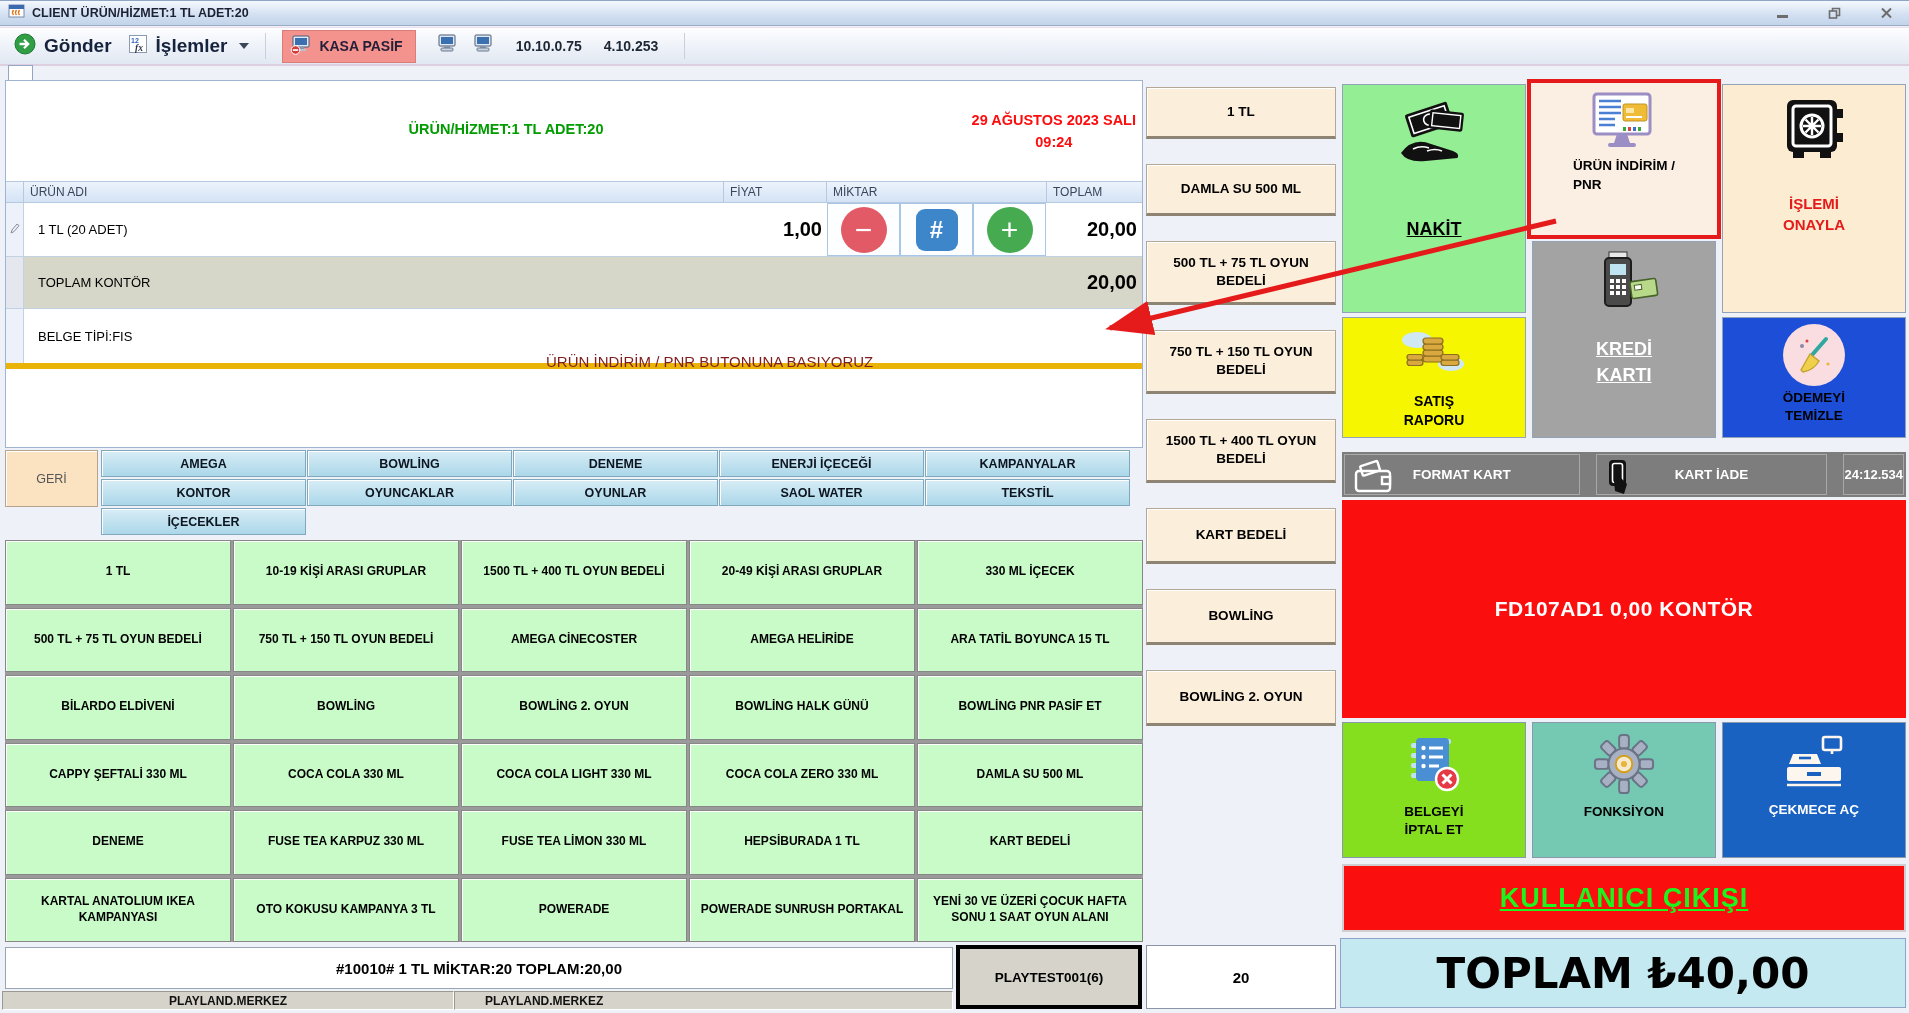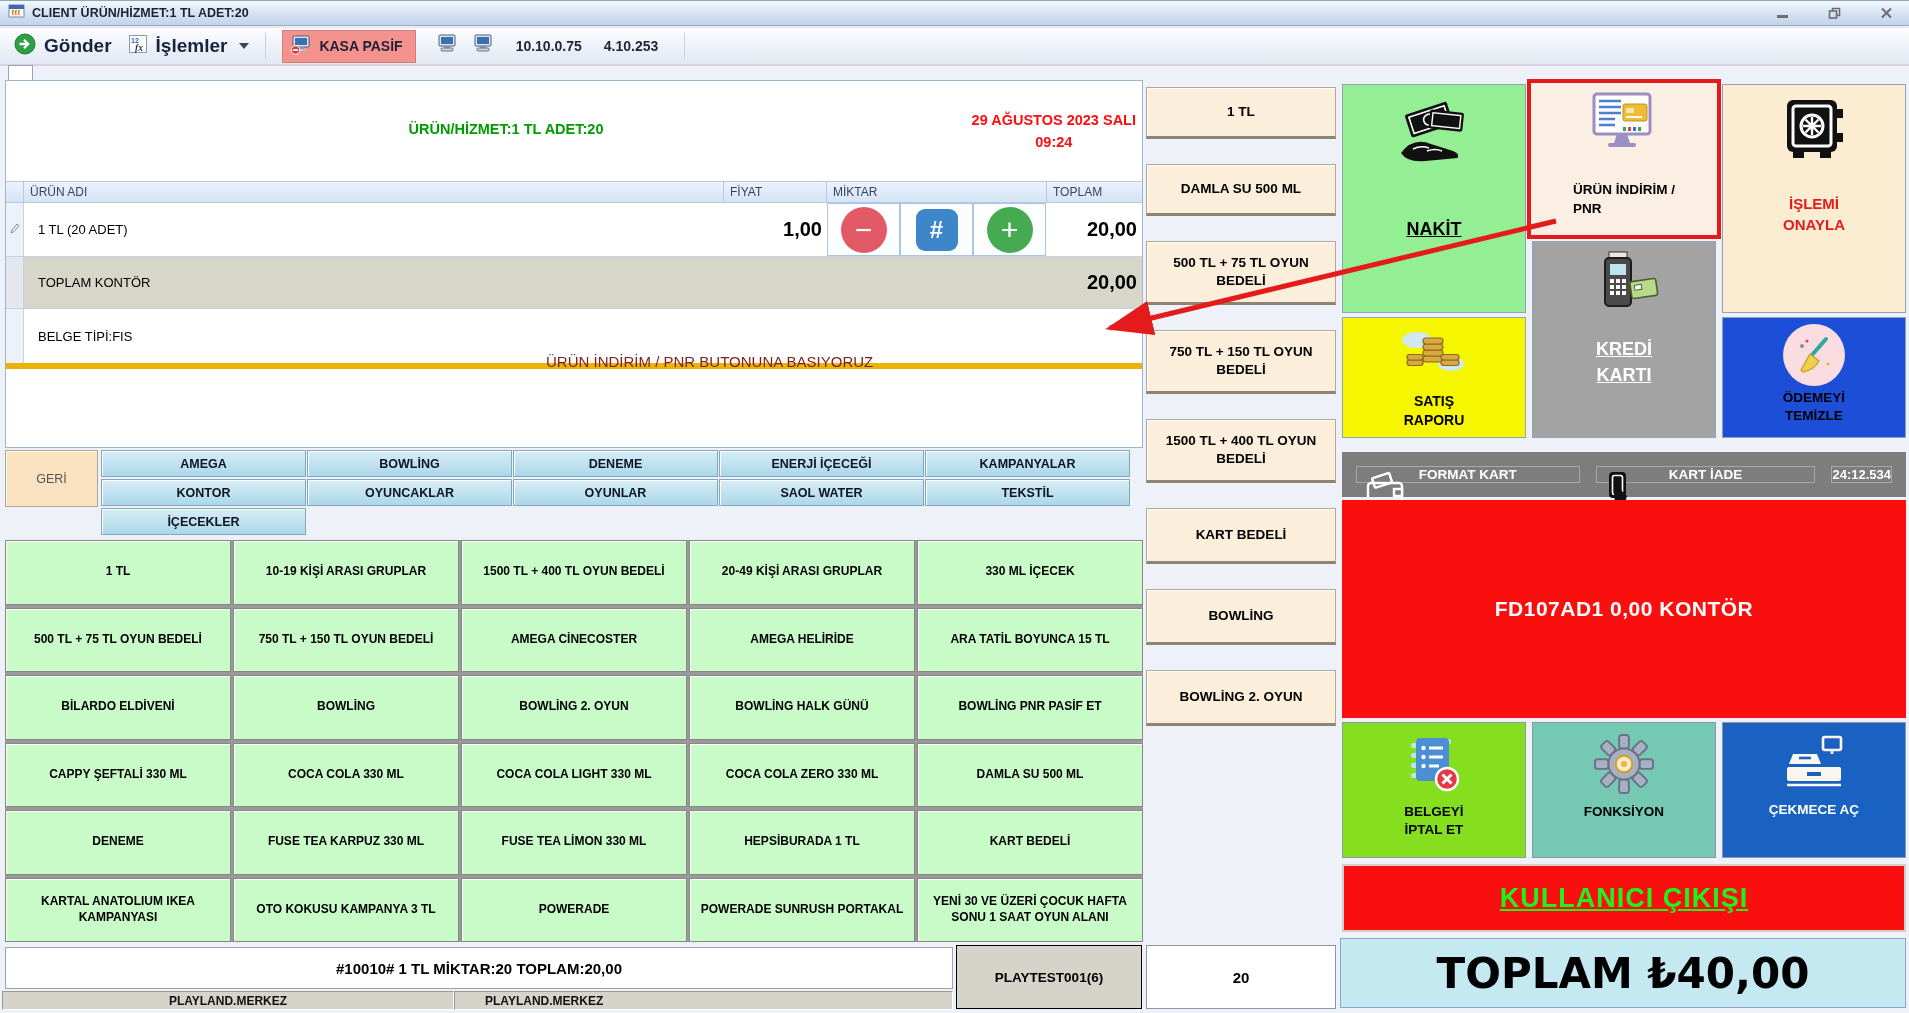--- a/index.html
+++ b/index.html
@@ -48,45 +48,45 @@
   .cat-btn{width:205px;height:27px;background:linear-gradient(#d8edf6,#abd7e9);border:1px solid #7fa8bc;box-shadow:inset 1px 1px 0 #fff;font-weight:bold;font-size:12.5px;color:#0d1620;display:flex;align-items:center;justify-content:center}
 
   
   .grid{position:absolute;left:5px;top:540px;width:1138px;height:402px;display:grid;grid-template-columns:repeat(5,1fr);grid-template-rows:repeat(6,1fr);gap:3px 2px;background:#9a9a9a}
   .prod-btn{background:#c9fbc9;border:1px solid #878787;box-shadow:inset 1px 1px 0 rgba(255,255,255,.95);font-weight:bold;font-size:12px;line-height:1.3;display:flex;align-items:center;justify-content:center;text-align:center;padding:2px 10px}
 
   
   .fmsg{position:absolute;left:5px;top:947px;width:948px;height:42px;background:#fff;border:1px solid #9aa4b2;display:flex;align-items:center;justify-content:center;font-weight:bold;font-size:15px}
   .statusbar{position:absolute;left:2px;top:991px;width:951px;height:19px;background:#d6d3ca;display:flex;font-weight:bold;font-size:12px;color:#111}
   .st-cell{border:1px solid #9b988f;border-right-color:#fff;border-bottom-color:#fff;display:flex;align-items:center}
-  .playtest{position:absolute;left:956px;top:945px;width:186px;height:64px;background:#d6d3ca;border:1px solid #000000;display:flex;align-items:center;justify-content:center;font-weight:bold;font-size:13.5px}
+  .playtest{position:absolute;left:956px;top:945px;width:186px;height:64px;background:#d6d3ca;border:4px solid #000000;display:flex;align-items:center;justify-content:center;font-weight:bold;font-size:13.5px}
   .qtybox{position:absolute;left:1146px;top:945px;width:190px;height:64px;background:#fff;border:1px solid #8a95a8;display:flex;align-items:center;justify-content:center;font-weight:bold;font-size:15px}
 
   
   .quickcol{position:absolute;left:1146px;top:87px;width:190px;display:flex;flex-direction:column;gap:25px}
   .quick-btn{background:#fbeeda;border:1px solid #b3a896;border-bottom:3px solid #8d8474;box-shadow:inset 1px 1px 0 #fff;font-weight:bold;font-size:13.5px;line-height:1.35;display:flex;align-items:center;justify-content:center;text-align:center;padding:0 12px}
 
   
   .paygrid{position:absolute;left:1342px;top:84px;width:564px;height:354px}
   .pay-btn{position:absolute;display:flex;flex-direction:column;align-items:center;border:1px solid #94a2b5;text-align:center;cursor:pointer}
   .nakit{left:0;top:0;width:184px;height:229px;background:#94ee94}
   .nakit .lbl{margin-top:40px;font-size:18px;font-weight:bold;text-decoration:underline}
   .satis{left:0;top:233px;width:184px;height:121px;background:#f6f600}
   .satis .lbl{margin-top:4px;font-size:14px;font-weight:bold;line-height:1.35}
   .pnrframe{position:absolute;left:185px;top:-5px;width:194px;height:160px;border:4px solid #e51b1b;background:#fbeee2;z-index:5;display:flex;flex-direction:column;align-items:center;cursor:pointer}
-  .pnrframe .lbl{margin-top:24px;font-size:13.5px;font-weight:bold;line-height:1.4}
+  .pnrframe .lbl{margin-top:0;font-size:13.5px;font-weight:bold;line-height:1.4}
   .kredi{left:190px;top:157px;width:184px;height:197px;background:#a3a3a3}
   .kredi .lbl{margin-top:20px;font-size:18px;font-weight:bold;color:#fff;text-decoration:underline;line-height:1.45}
   .onayla{left:380px;top:0;width:184px;height:229px;background:#fcecd2}
   .onayla .lbl{margin-top:28px;font-size:15px;font-weight:bold;color:#e51b1b;line-height:1.4}
   .temizle{left:380px;top:233px;width:184px;height:121px;background:#1d4ed8}
   .temizle .lbl{margin-top:3px;font-size:13.5px;font-weight:bold;line-height:1.35}
   .circle-pink{width:62px;height:62px;border-radius:50%;background:#fadde0;display:flex;align-items:center;justify-content:center;margin-top:6px}
 
-  .fmtbar{position:absolute;left:1342px;top:452px;width:564px;height:45px;background:#7d7d7d;display:flex;gap:16px;padding:14px}
+  .fmtbar{position:absolute;left:1342px;top:452px;width:564px;height:45px;background:#7d7d7d;display:flex;gap:16px;padding:2px}
   .fmt-cell{position:relative;border:1px solid #a8a8a8;display:flex;align-items:center;justify-content:center;color:#fff;font-weight:bold;font-size:13.5px}
   .fmt-icon{position:absolute;left:8px;top:4px}
 
   .redpanel{position:absolute;left:1342px;top:500px;width:564px;height:218px;background:#fb0e0e;display:flex;align-items:center;justify-content:center;color:#fff;font-weight:bold;font-size:21px;letter-spacing:.5px}
 
   .action-btn{position:absolute;top:722px;width:184px;height:136px;display:flex;flex-direction:column;align-items:center;border:1px solid #8a98ac;text-align:center;cursor:pointer}
   .belgeyi{left:1342px;background:#85df1f}
   .fonksiyon{left:1532px;background:#75c9b3}
   .cekmece{left:1722px;background:#1a62c2;color:#fff}
   .action-btn .lbl{margin-top:4px;font-size:13.5px;font-weight:bold;line-height:1.35}

